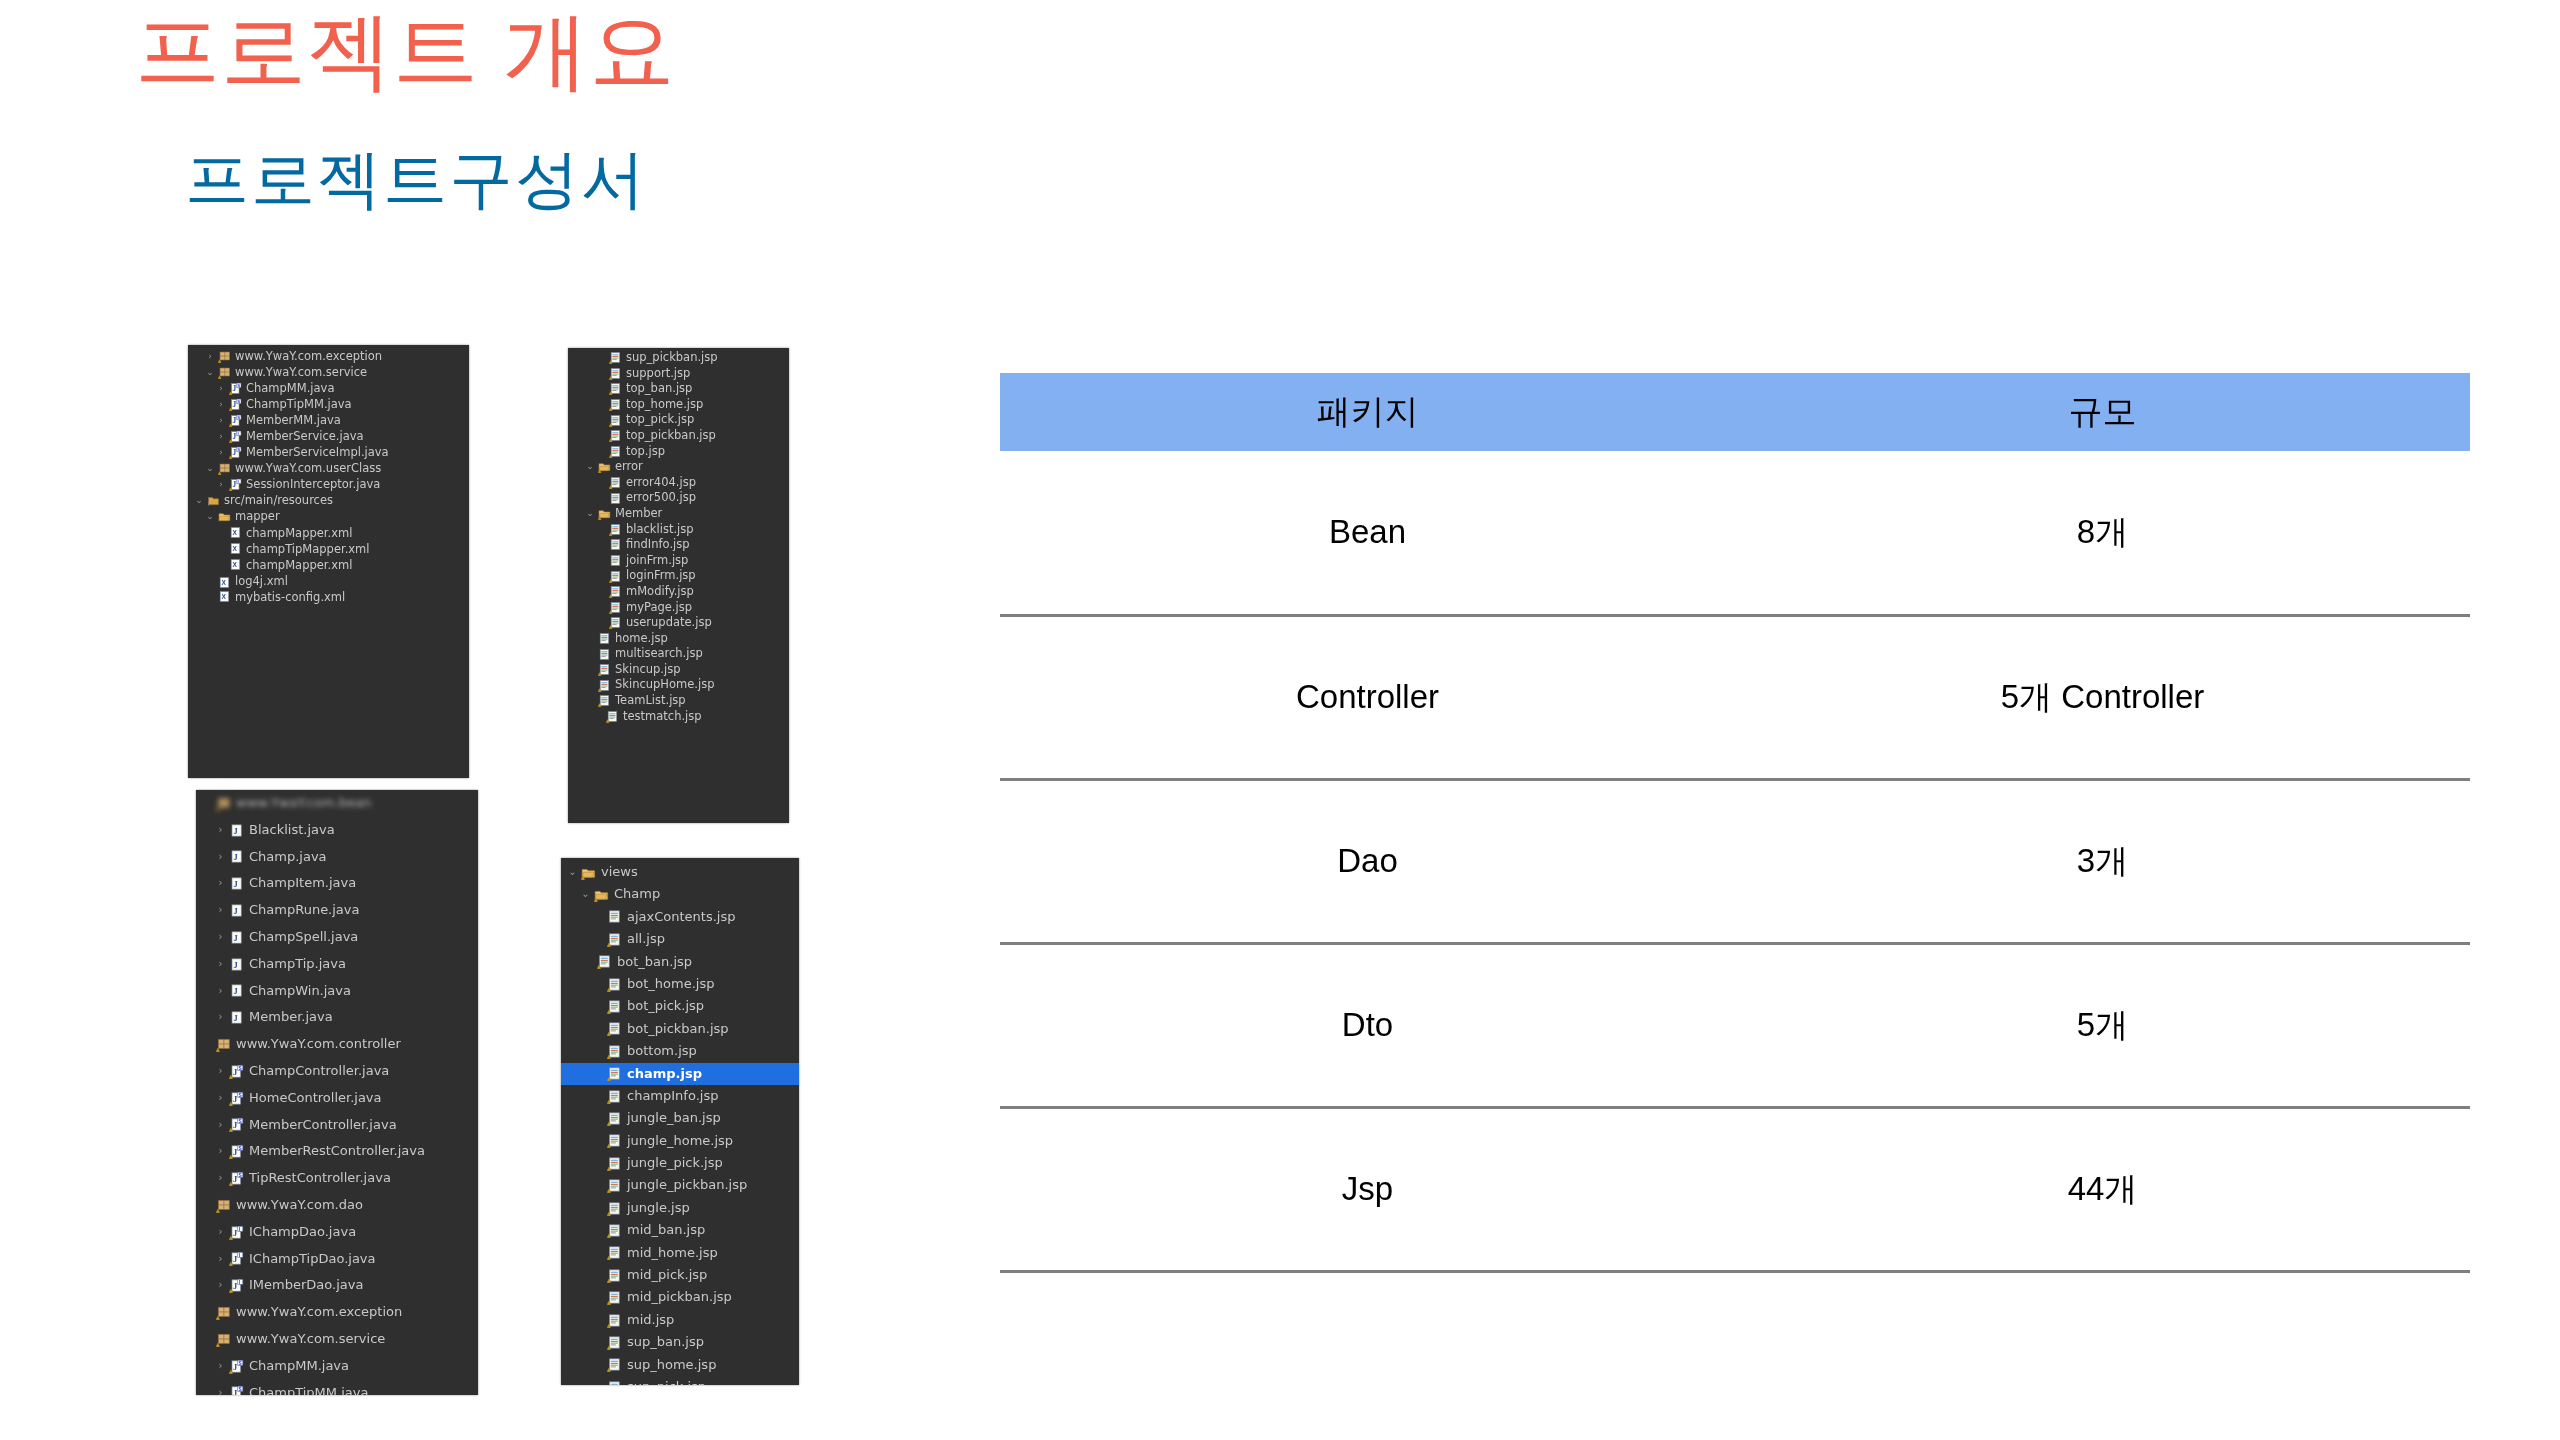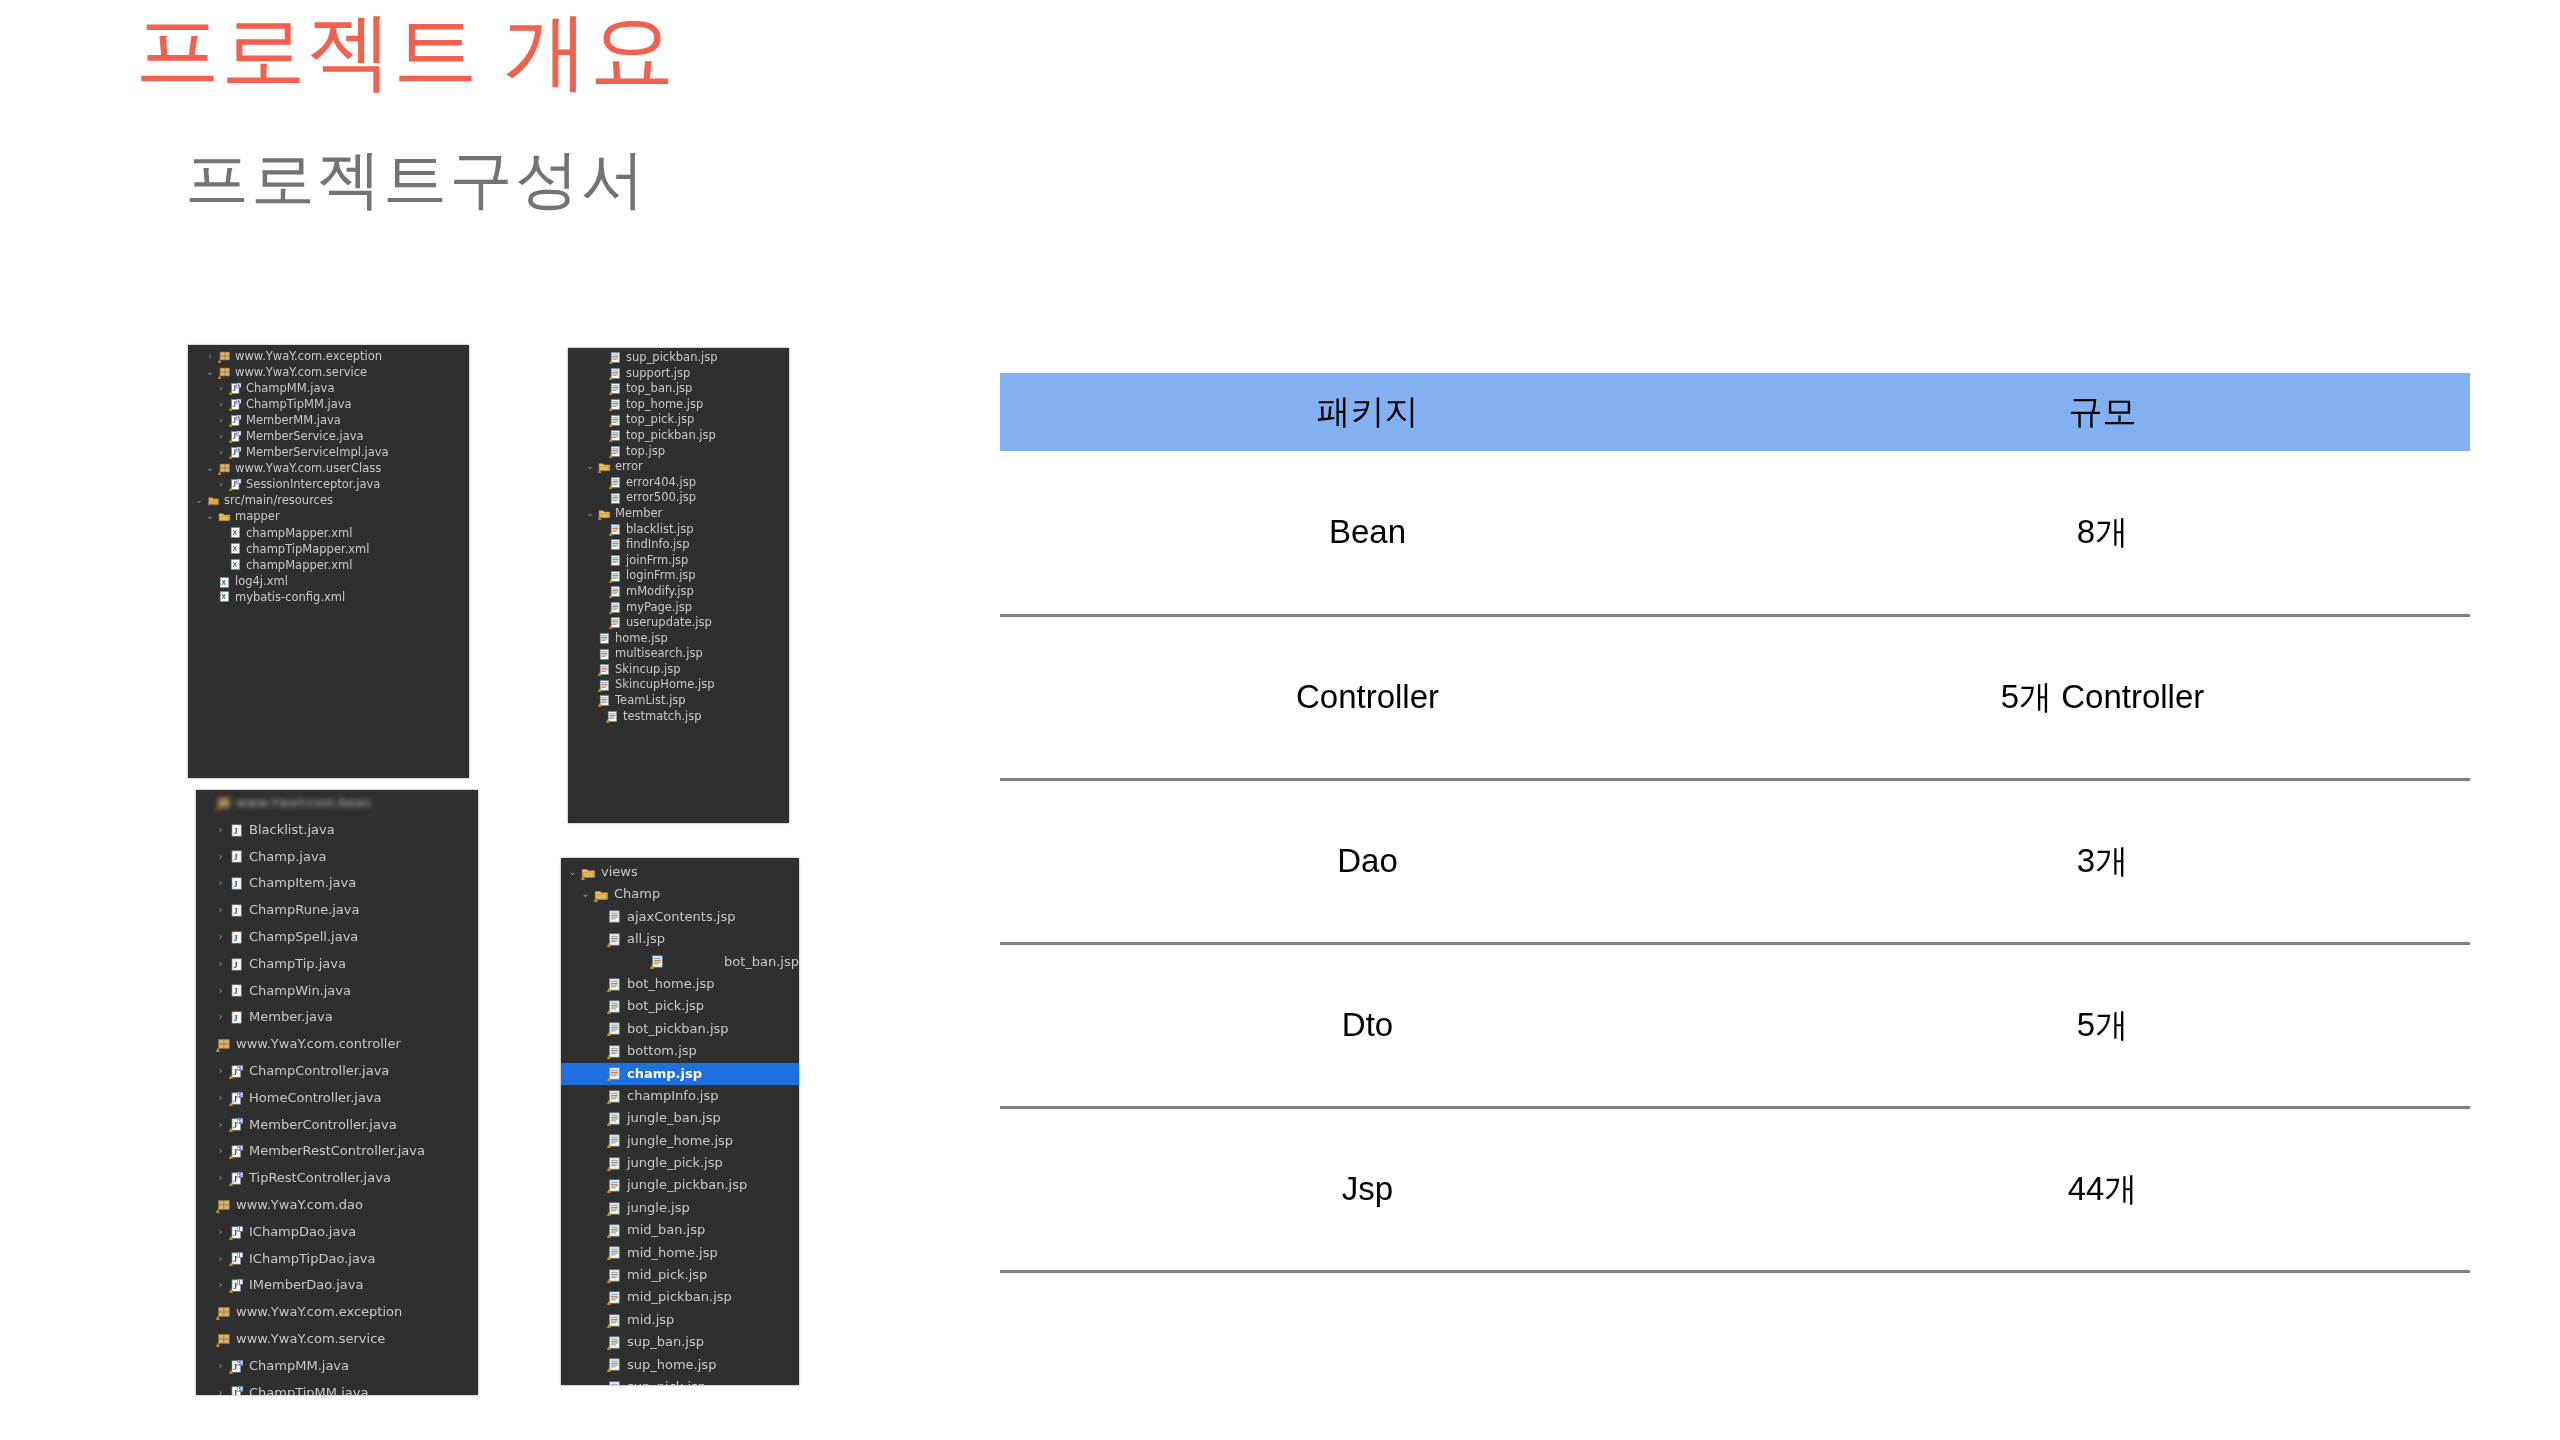--- a/index.html
+++ b/index.html
@@ -13,21 +13,21 @@
 
   
   #title-main{
     position:absolute; left:135px; top:8px;
     font-size:85px; line-height:1.0; font-weight:400;
     color:#f2604e; white-space:nowrap; letter-spacing:1px;
   }
   #title-sub{
     position:absolute; left:185px; top:140px;
     font-size:64px; line-height:1.22; font-weight:400;
-    color:#737373; width:470px; letter-spacing:2px;
+    color:#0369a1; width:470px; letter-spacing:2px;
   }
 
   
   .tree-panel{
     position:absolute;
     background:#2f2f2f;
     color:#c9c9c9;
     font-family:"DejaVu Sans","Liberation Sans",sans-serif;
     overflow:hidden;
     box-shadow:0 0 2px rgba(0,0,0,.45);
@@ -1065,21 +1065,21 @@
           <rect x="3.3" y="6.6" width="6.1" height=".9" fill="#6fae6a"></rect>
           <rect x="3.3" y="8.1" width="4.4" height=".9" fill="#9a9a9a"></rect>
           <g transform="translate(0,4.2)">
             <path d="M0 8.5 L3.2 8.5 L1.6 5.3 Z" fill="#f0b323" stroke="#9c7714" stroke-width=".4"></path>
             <rect x="1.45" y="6.6" width=".35" height="1.1" fill="#4a3608"></rect>
           </g>
         </svg>
       </span>
       <span class="lbl">all.jsp</span>
     </div>
-    <div class="tree-row" style="padding-left: 20px; justify-content: space-between;">
+    <div class="tree-row" style="padding-left: 20px;">
       <span class="twisty"></span>
       <span class="ico">
         <svg width="13" height="13" viewBox="0 0 13 13">
           <rect x="2.2" y="1.6" width="8.4" height="9.8" fill="#f7f7f2" stroke="#7f8c99" stroke-width=".6"></rect>
           <rect x="3.3" y="3.2" width="6.1" height="1.2" fill="#7fb4e0"></rect>
           <rect x="3.3" y="5.1" width="6.1" height=".9" fill="#d06a5a"></rect>
           <rect x="3.3" y="6.6" width="6.1" height=".9" fill="#6fae6a"></rect>
           <rect x="3.3" y="8.1" width="4.4" height=".9" fill="#9a9a9a"></rect>
           <g transform="translate(0,4.2)">
             <path d="M0 8.5 L3.2 8.5 L1.6 5.3 Z" fill="#f0b323" stroke="#9c7714" stroke-width=".4"></path>

